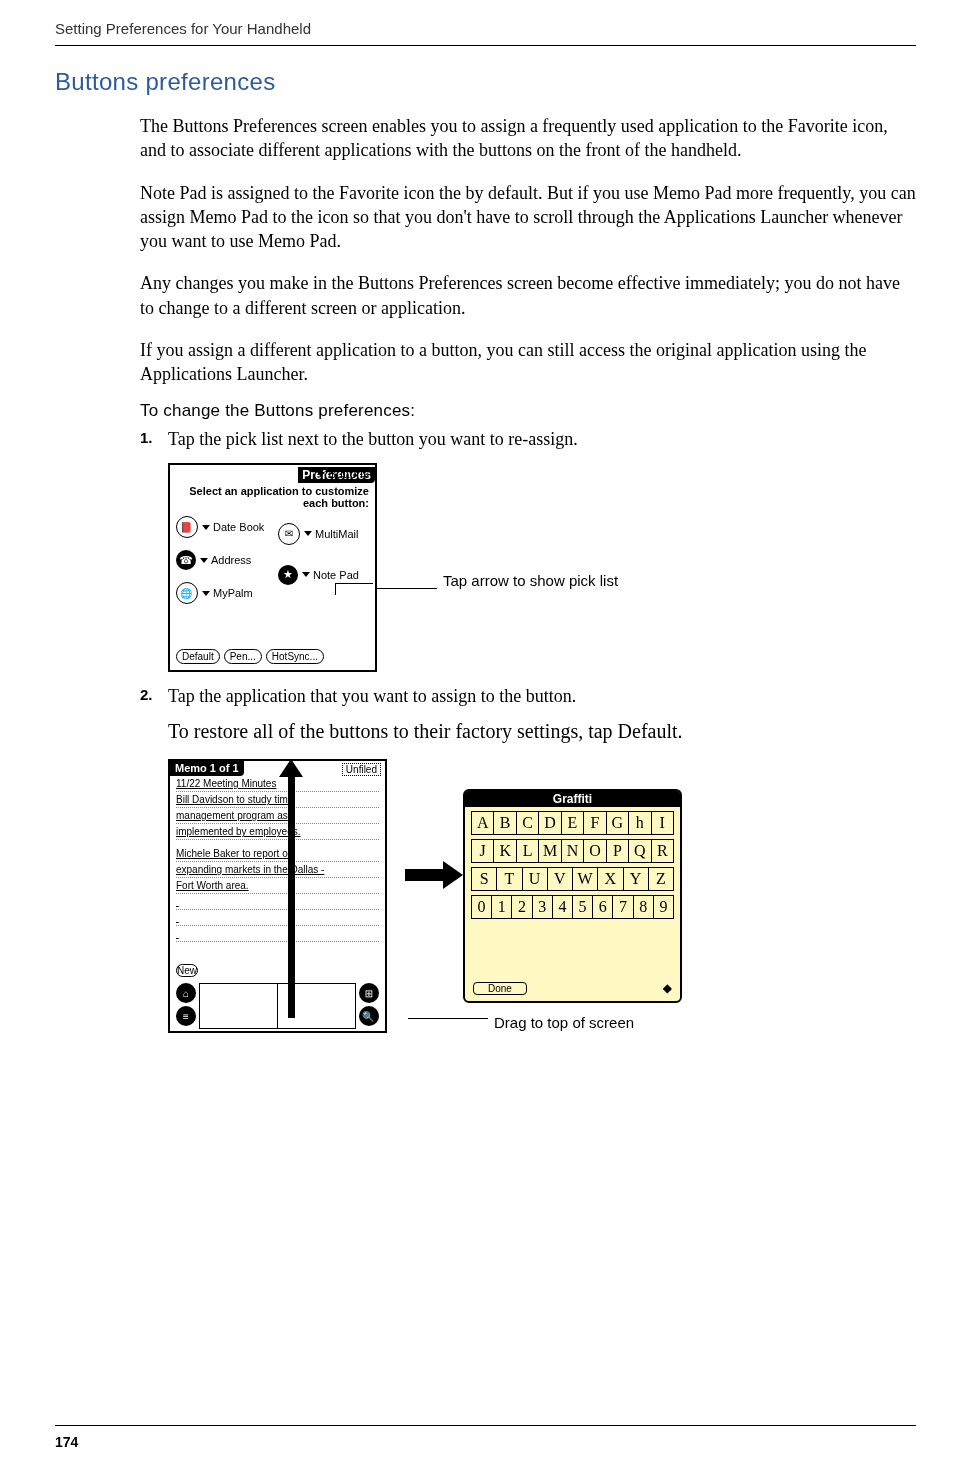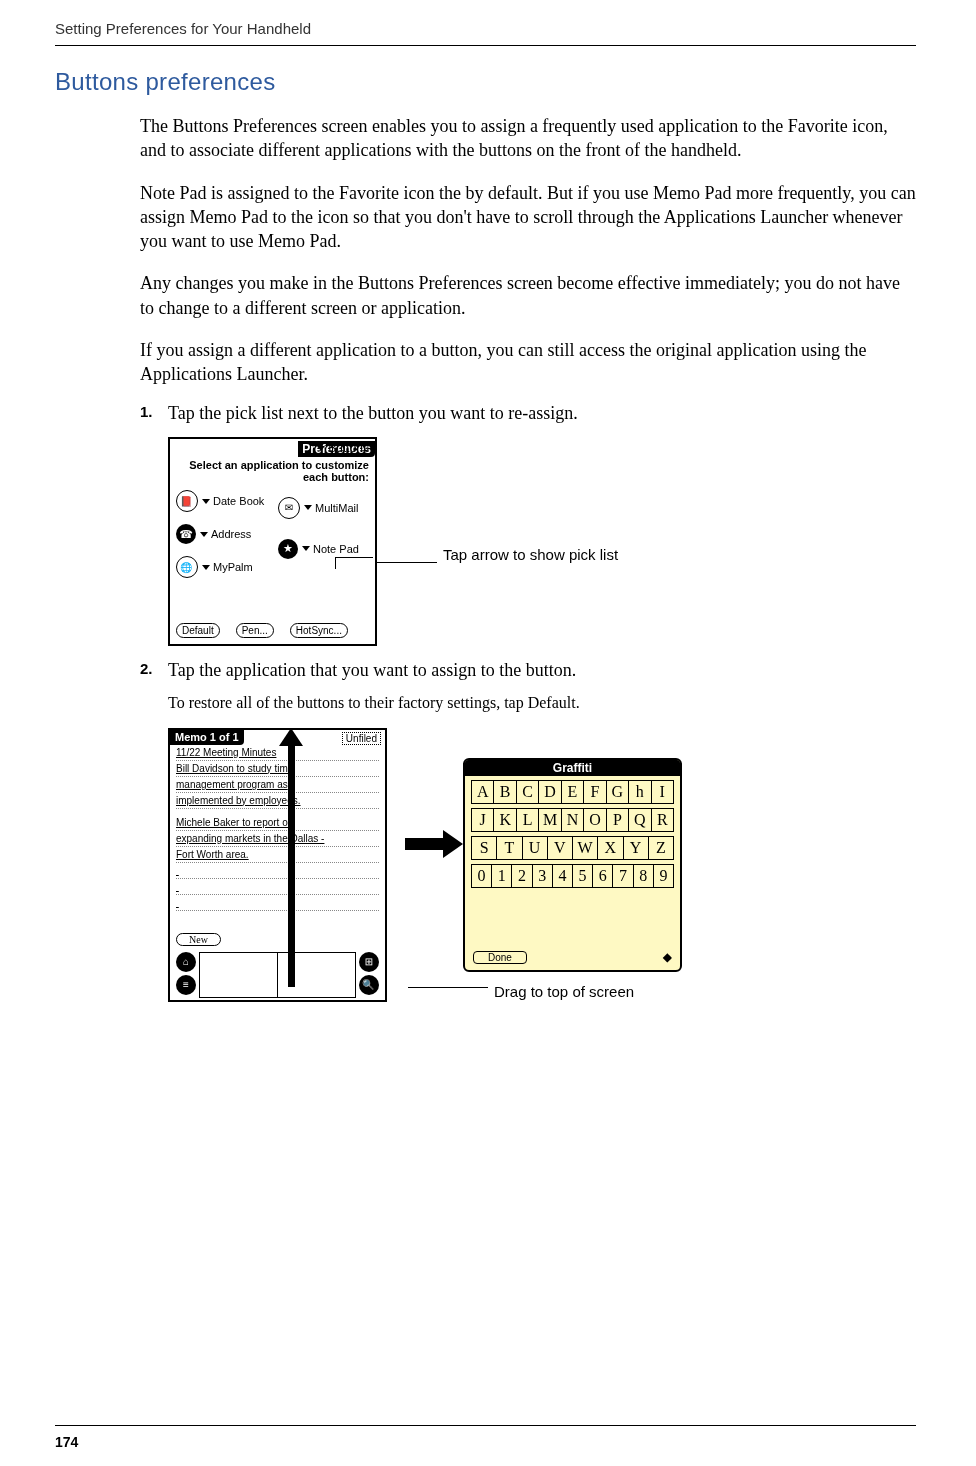--- a/index.html
+++ b/index.html
@@ -61,21 +61,21 @@
       min-width: 28px;
       padding-top: 2px;
     }
     .step-text {
       font-size: 18px;
       line-height: 1.35;
       flex: 1;
     }
     .step-sub {
       margin-left: 113px;
-      font-size: 16px;
+      font-size: 20px;
       line-height: 1.35;
       margin-bottom: 14px;
       margin-top: 10px;
     }
     .figure-prefs {
       margin-left: 113px;
       margin-top: 12px;
       margin-bottom: 12px;
       display: flex;
       align-items: center;
@@ -147,21 +147,21 @@
       border-right: 4px solid transparent;
       border-top: 5px solid #000;
       margin-right: 3px;
       vertical-align: middle;
     }
     .palm-btnrow {
       position: absolute;
       bottom: 6px;
       left: 6px;
       display: flex;
-      gap: 16px;
+      gap: 4px;
     }
     .palm-btn {
       border: 1px solid #000;
       border-radius: 8px;
       font-size: 10px;
       padding: 1px 5px;
       background: #fff;
     }
     .callout-line {
       width: 60px;
@@ -214,25 +214,24 @@
       border-bottom: 1px dotted #888;
       margin: 0 6px;
       font-size: 10px;
       text-decoration: underline;
       line-height: 1.5;
     }
     .memo-new-btn {
       border: 1px solid #000;
       border-radius: 8px;
       font-size: 10px;
-      padding: 0 12px;
+      padding: 0 0;
       position: absolute;
       left: 6px;
       bottom: 54px;
-      font-family: Liberation Serif, serif;
     }
     .silk-area {
       position: absolute;
       bottom: 2px;
       left: 6px;
       right: 6px;
       height: 46px;
       display: flex;
       justify-content: space-between;
     }
@@ -407,20 +406,21 @@
   <div class="header">Setting Preferences for Your Handheld</div>
   <hr class="hr-top">
 
   <h2 class="section-title">Buttons preferences</h2>
 
   <p class="body-text">The Buttons Preferences screen enables you to assign a frequently used application to the Favorite icon, and to associate different applications with the buttons on the front of the handheld.</p>
   <p class="body-text">Note Pad is assigned to the Favorite icon the  by default. But if you use Memo Pad more frequently, you can assign Memo Pad to the icon so that you don't have to scroll through the Applications Launcher whenever you want to use Memo Pad.</p>
   <p class="body-text">Any changes you make in the Buttons Preferences screen become effective immediately; you do not have to change to a different screen or application.</p>
   <p class="body-text">If you assign a different application to a button, you can still access the original application using the Applications Launcher.</p>
 
+  <div class="sub-heading">To change the Buttons preferences:</div>
 
   <div class="step">
     <div class="step-num">1.</div>
     <div class="step-text">Tap the pick list next to the button you want to re-assign.</div>
   </div>
 
   <div class="figure-prefs">
     <div class="palm-screen">
       <span class="palm-titlebar">Preferences</span>
       <span class="palm-dropdown-top"><span class="palm-arrow"></span><span>Buttons</span></span>

